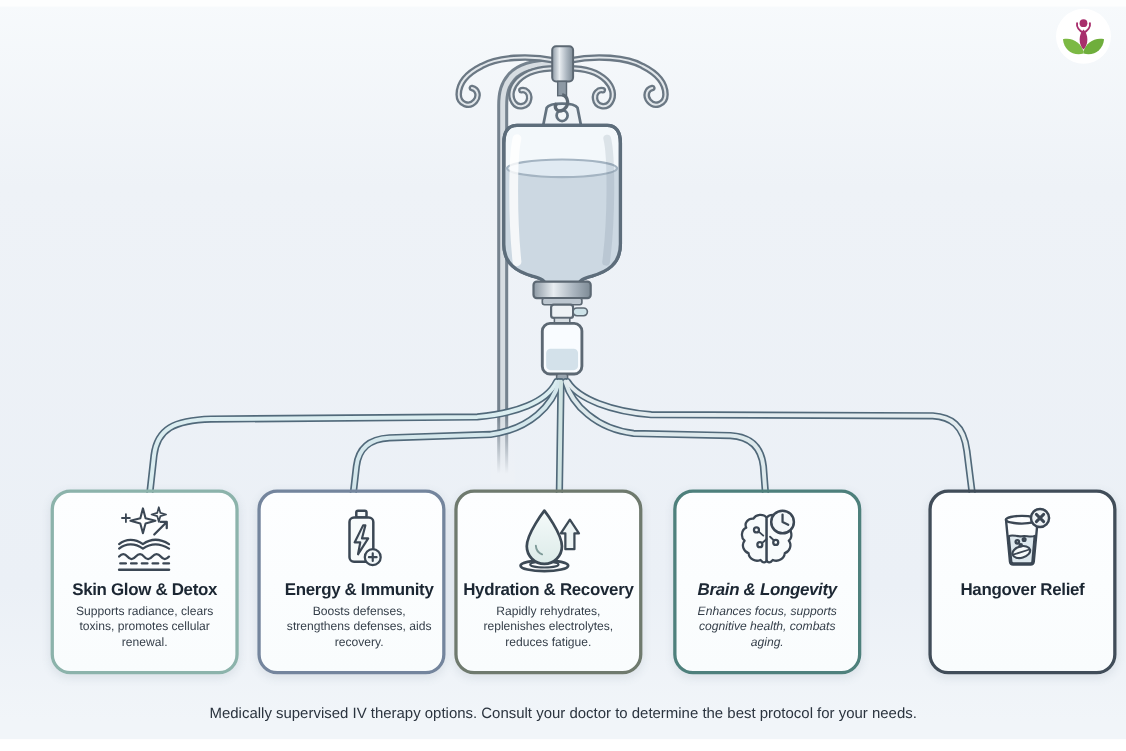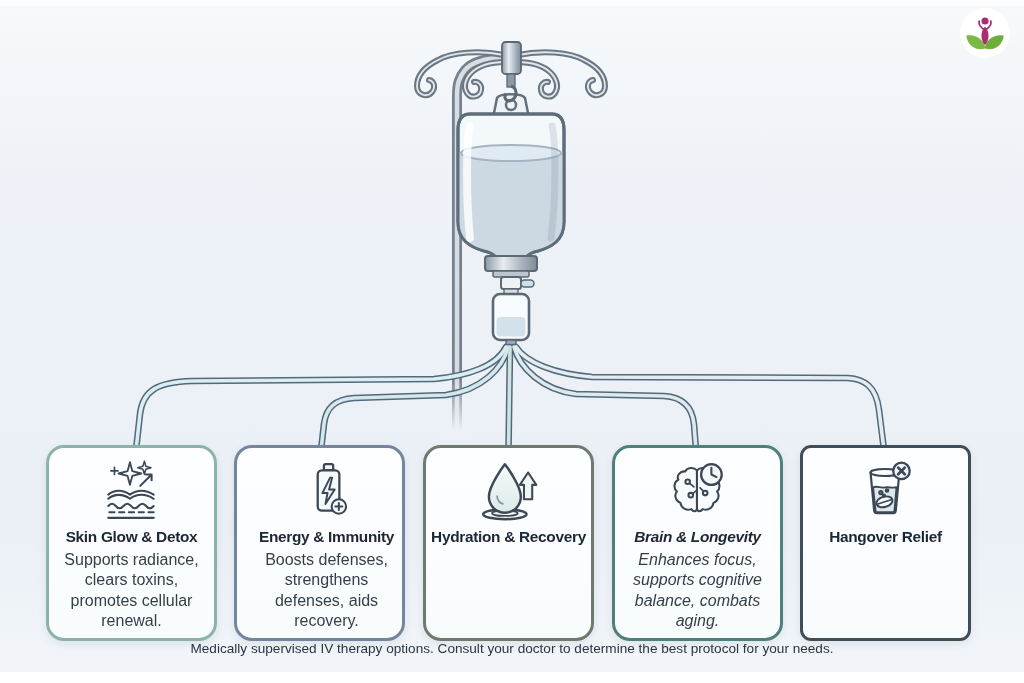--- a/index.html
+++ b/index.html
@@ -27,42 +27,42 @@
   }
 
   .logo {
     position: absolute; top: 7px; right: 13px;
     width: 52px; height: 52px;
   }
 
   .card {
     position: absolute;
     top: 445px;
-    width: 171px; height: 196px;
+    width: 171px; height: 168px;
     background: linear-gradient(180deg, #fdfeff 0%, #f9fcfd 100%);
     border: 3px solid #888;
     border-radius: 18px;
     box-shadow: 0 3px 9px rgba(70, 95, 115, 0.12);
     display: flex; flex-direction: column; align-items: center;
     padding: 9px 6px 6px 6px;
     text-align: center;
   }
   .card .icon-wrap { width: 66px; height: 66px; flex: 0 0 auto; }
   .card .icon-wrap svg { width: 66px; height: 66px; }
   .card h3 {
     margin-top: 5px;
     font-size: 15.4px;
     font-weight: bold;
     letter-spacing: -0.3px;
     color: #1c2733;
     white-space: nowrap;
   }
   .card p {
     margin-top: 4px;
-    font-size: 16px;
+    font-size: 11px;
     line-height: 1.27;
     color: #353f4a;
     padding: 0 3px;
   }
 
   .caption {
     position: absolute;
     top: 641px; left: 0; right: 0;
     text-align: center;
     font-size: 13.6px;
@@ -197,57 +197,58 @@
         <rect x="23" y="13" width="21" height="39" rx="4" fill="#f7fafb"></rect>
         <path d="M35 20 L27.5 35 H32.5 L30.5 45.5 L39.5 31.5 H34 L37 20 Z" stroke-width="1.9" fill="#eef4f6"></path>
         <circle cx="43.5" cy="48" r="7" fill="#f2f7f9" stroke-width="2"></circle>
         <path d="M43.5 44.6 V51.4 M40.1 48 H46.9" stroke-width="1.9"></path>
       </svg>
     </div>
     <h3>Energy &amp; Immunity</h3>
     <p>Boosts defenses, strengthens defenses, aids recovery.</p>
   </div>
 
-  <div class="card" style="left: 423px; border-color: rgb(111, 122, 110);">
+  <div class="card" style="left: 413px; border-color: rgb(111, 122, 110);">
     <div class="icon-wrap">
       <svg viewBox="0 0 64 64" fill="none" stroke="#3d4a56" stroke-width="2.2" stroke-linecap="round" stroke-linejoin="round">
         <defs>
           <linearGradient id="dropFill" x1="0" y1="0" x2="0" y2="1">
             <stop offset="0" stop-color="#f5fafa"></stop>
             <stop offset="1" stop-color="#dcebe9"></stop>
           </linearGradient>
         </defs>
         <path d="M46.5 41 V27 H42.5 L50.5 15 L58.5 27 H54.5 V41 Z" stroke-width="2" fill="#edf4f4"></path>
         <ellipse cx="28" cy="55.5" rx="21" ry="4.8" stroke-width="2.4"></ellipse>
         <ellipse cx="28" cy="54.5" rx="12.5" ry="2.6" stroke-width="1.8"></ellipse>
         <path d="M28 7 C28 7 12.5 27 12.5 38.5 A15.5 15.5 0 0 0 43.5 38.5 C43.5 27 28 7 28 7 Z" fill="url(#dropFill)" stroke-width="2.4"></path>
         <path d="M20.5 38 A8.5 8.5 0 0 0 26 45.5" stroke-width="1.7" stroke="#7f9b99"></path>
       </svg>
     </div>
     <h3>Hydration &amp; Recovery</h3>
+    <p>Rapidly rehydrates, replenishes electrolytes, reduces fatigue.</p>
   </div>
 
   <div class="card" style="left: 612px; border-color: rgb(78, 128, 124); font-style: italic;">
     <div class="icon-wrap">
       <svg viewBox="0 0 64 64" fill="none" stroke="#3b4754" stroke-width="2" stroke-linecap="round" stroke-linejoin="round">
         <path id="brLeft" d="M31 13 C28 9.5 21.5 10 19.5 14 C14.5 13.5 11 18 13 22 C8.5 24 8 30.5 11.5 33.5 C8.5 37 10.5 43 15 44.5 C15.5 49.5 21 52.5 25.5 50.5 C27.5 53.5 31 53 31 50 Z" fill="#f8fbfc"></path>
         <use href="#brLeft" transform="matrix(-1 0 0 1 62 0)"></use>
         <circle cx="22" cy="24" r="2.2"></circle>
         <circle cx="25" cy="37" r="2.2"></circle>
         <circle cx="39" cy="35" r="2.2"></circle>
         <path d="M24 25.5 L28 29 M27 35.5 L31 32 M37.5 33.3 L34 30" stroke-width="1.6"></path>
         <circle cx="45" cy="17" r="10" fill="#f4f8fa" stroke-width="2.2"></circle>
         <path d="M45 17 V10.5 M45 17 L50 19.5"></path>
       </svg>
     </div>
     <h3>Brain &amp; Longevity</h3>
-    <p>Enhances focus, supports cognitive balance, combats aging.</p>
-  </div>
-
-  <div class="card" style="left: 800px; border-color: rgb(65, 77, 89); border-radius: 11px;">
+    <p>Enhances focus, supports cognitive health, combats aging.</p>
+  </div>
+
+  <div class="card" style="left: 844px; border-color: rgb(65, 77, 89);">
     <div class="icon-wrap">
       <svg viewBox="0 0 64 64" fill="none" stroke="#3b4754" stroke-width="2.1" stroke-linecap="round" stroke-linejoin="round">
         <path d="M17 15 L20.5 52 C20.7 53.7 21.8 54.5 23.3 54.5 H38.7 C40.2 54.5 41.3 53.7 41.5 52 L45 15" fill="#fbfdfe"></path>
         <ellipse cx="31" cy="15" rx="14" ry="3.4"></ellipse>
         <path d="M19.5 29.5 C23 27.5 27 30.5 31 29.5 C34.5 28.6 38.5 30.8 42.2 29.2 L40.2 52 C40.1 53 39.4 53.5 38.5 53.5 H23.5 C22.6 53.5 21.9 53 21.8 52 Z" fill="#dde8ee" stroke-width="1.8"></path>
         <ellipse cx="30.5" cy="43.5" rx="8" ry="5" transform="rotate(-16 30.5 43.5)" fill="#f6fafb" stroke-width="1.9"></ellipse>
         <path d="M23.3 45.8 L37.7 41.2" stroke-width="1.5"></path>
         <circle cx="27" cy="34.5" r="1.5"></circle>
         <circle cx="33" cy="32.5" r="1.2"></circle>
         <circle cx="30" cy="37.5" r="1"></circle>

